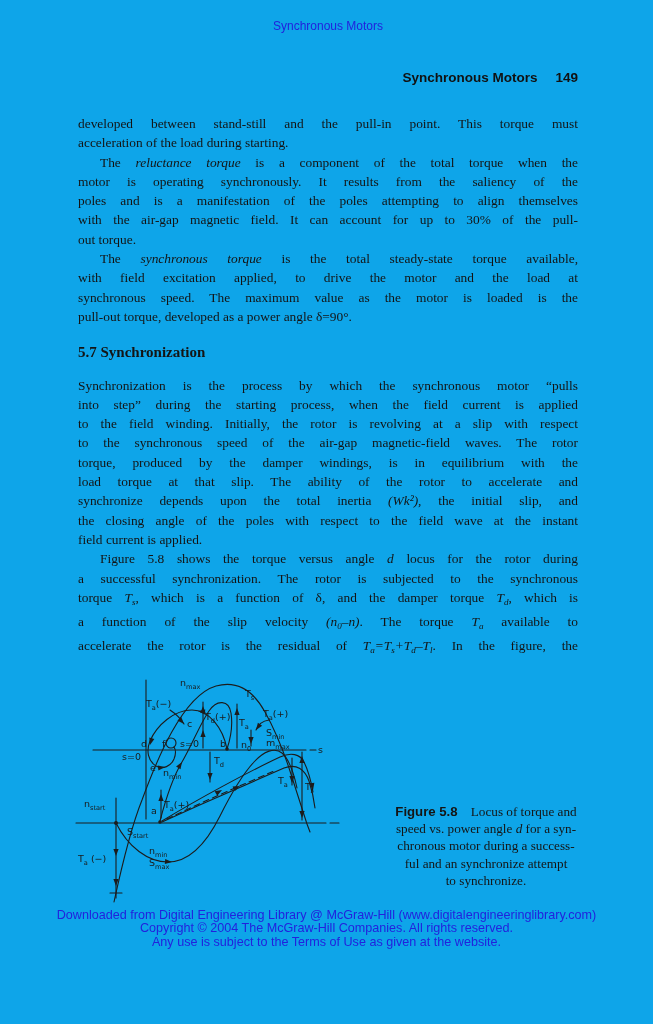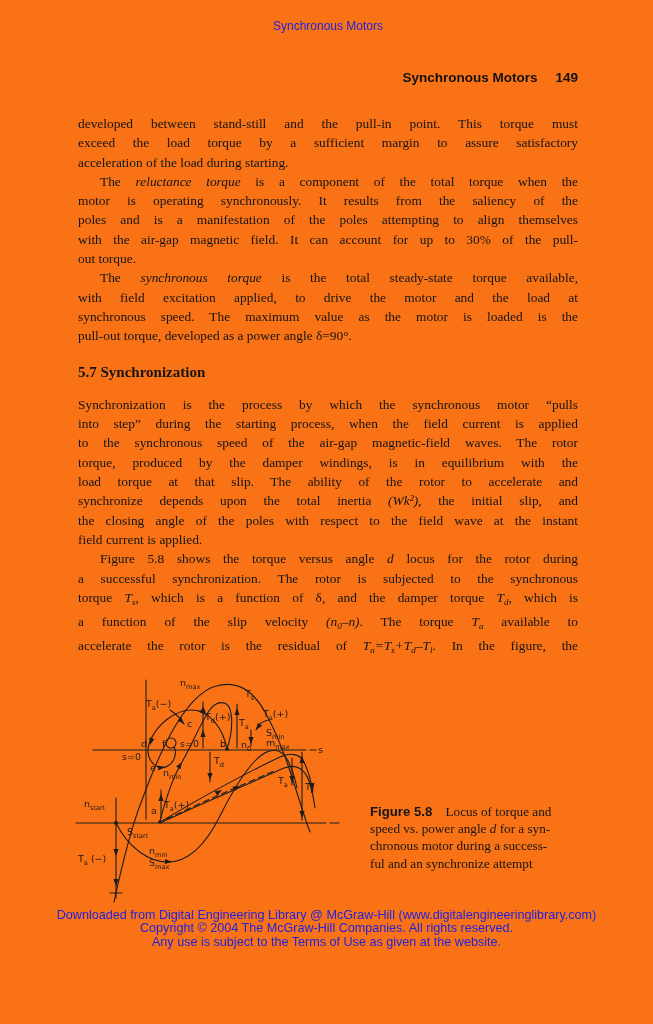--- a/index.html
+++ b/index.html
@@ -1,16 +1,16 @@
 <!DOCTYPE html>
 <html><head>
 <meta charset="utf-8">
 <style>
   html,body{margin:0;padding:0;background:#ffffff;}
-  .page{position:relative;width:653px;height:1024px;background:#f97316;overflow:hidden;
+  .page{position:relative;width:653px;height:1024px;background:#0ea5e9;overflow:hidden;
         font-family:"Liberation Serif",serif;color:#141414;}
 
   .running-head{position:absolute;top:19px;left:78px;width:500px;text-align:center;
         font-family:"Liberation Sans",sans-serif;font-size:12px;color:#2222dd;}
 
   .page-header{position:absolute;top:70px;left:78px;width:500px;text-align:right;
         font-family:"Liberation Sans",sans-serif;font-size:13.5px;font-weight:bold;color:#111;}
   .page-header .pnum{margin-left:18px;margin-top:42px;}
 
   .body-col{position:absolute;top:114px;left:78px;width:500px;
@@ -22,53 +22,53 @@
   .seg-isub{font-style:italic;font-size:0.68em;vertical-align:-0.28em;}
   .seg-b{font-family:"Liberation Sans",sans-serif;font-weight:bold;}
 
   .section-heading{font-family:Liberation Serif, serif;font-weight:bold;
         font-size:15px;margin:17px 0 13px 0;text-align:right;text-align-last:left;}
 
   .figure-wrap{position:absolute;top:650px;left:70px;width:282px;height:268px;}
   .figure-wrap svg{display:block;}
   .fig-caption{position:absolute;top:803px;left:370px;width:232px;
         font-size:13.2px;line-height:17.2px;color:#151515;}
-  .cline{text-align:left;}
+  .cline{text-align:center;}
 
   .footer{position:absolute;top:909px;left:0;width:653px;text-align:center;
         font-family:"Liberation Sans",sans-serif;font-size:12.6px;line-height:13.4px;color:#2222dd;}
 </style>
 </head>
 <body>
 
 <div class="page">
 
   <div class="running-head">Synchronous Motors</div>
 
   <div class="page-header">
     <span>Synchronous Motors</span><span class="pnum">149</span>
   </div>
 
   <div class="body-col">
     <div id="body-paragraphs">
         <div class="bline"><span>developed between stand-still and the pull-in point. This torque must</span></div>
-        <div class="bline"><span>exceed the load torque by a sufficient margin to assure satisfactory</span></div>
         <div class="bline lastline"><span>acceleration of the load during starting.</span></div>
         <div class="bline indent"><span>The </span><span class="seg-i">reluctance torque</span><span> is a component of the total torque when the</span></div>
         <div class="bline"><span>motor is operating synchronously. It results from the saliency of the</span></div>
         <div class="bline"><span>poles and is a manifestation of the poles attempting to align themselves</span></div>
         <div class="bline"><span>with the air-gap magnetic field. It can account for up to 30% of the pull-</span></div>
         <div class="bline lastline"><span>out torque.</span></div>
         <div class="bline indent"><span>The </span><span class="seg-i">synchronous torque</span><span> is the total steady-state torque available,</span></div>
         <div class="bline"><span>with field excitation applied, to drive the motor and the load at</span></div>
         <div class="bline"><span>synchronous speed. The maximum value as the motor is loaded is the</span></div>
         <div class="bline lastline"><span>pull-out torque, developed as a power angle δ=90°.</span></div>
         <div class="section-heading">5.7 Synchronization</div>
         <div class="bline"><span>Synchronization is the process by which the synchronous motor “pulls</span></div>
         <div class="bline"><span>into step” during the starting process, when the field current is applied</span></div>
+        <div class="bline"><span>to the field winding. Initially, the rotor is revolving at a slip with respect</span></div>
         <div class="bline"><span>to the synchronous speed of the air-gap magnetic-field waves. The rotor</span></div>
         <div class="bline"><span>torque, produced by the damper windings, is in equilibrium with the</span></div>
         <div class="bline"><span>load torque at that slip. The ability of the rotor to accelerate and</span></div>
         <div class="bline"><span>synchronize depends upon the total inertia </span><span class="seg-i">(Wk²)</span><span>, the initial slip, and</span></div>
         <div class="bline"><span>the closing angle of the poles with respect to the field wave at the instant</span></div>
         <div class="bline lastline"><span>field current is applied.</span></div>
         <div class="bline indent"><span>Figure 5.8 shows the torque versus angle </span><span class="seg-i">d</span><span> locus for the rotor during</span></div>
         <div class="bline"><span>a successful synchronization. The rotor is subjected to the synchronous</span></div>
         <div class="bline"><span>torque </span><span class="seg-i">T</span><span class="seg-isub">s</span><span>, which is a function of δ, and the damper torque </span><span class="seg-i">T</span><span class="seg-isub">d</span><span>, which is</span></div>
         <div class="bline"><span>a function of the slip velocity </span><span class="seg-i">(n</span><span class="seg-isub">0</span><span class="seg-i">–n)</span><span>. The torque </span><span class="seg-i">T</span><span class="seg-isub">a</span><span> available to</span></div>
@@ -168,20 +168,21 @@
           <text x="235" y="140"><tspan>T</tspan><tspan dy="2.6" font-size="6.6">ℓ</tspan></text>
         </g>
     </svg>
   </div>
 
   <div class="fig-caption" id="fig-caption">
       <div class="cline"><span class="seg-b">Figure 5.8</span><span>  Locus of torque and</span></div>
       <div class="cline"><span>speed vs. power angle </span><span class="seg-i">d</span><span> for a syn-</span></div>
       <div class="cline"><span>chronous motor during a success-</span></div>
       <div class="cline"><span>ful and an synchronize attempt</span></div>
+      <div class="cline"><span>to synchronize.</span></div>
     </div>
 
   <div class="footer">
     <div>Downloaded from Digital Engineering Library @ McGraw-Hill (www.digitalengineeringlibrary.com)</div>
     <div>Copyright © 2004 The McGraw-Hill Companies. All rights reserved.</div>
     <div>Any use is subject to the Terms of Use as given at the website.</div>
   </div>
 
 </div>
 

